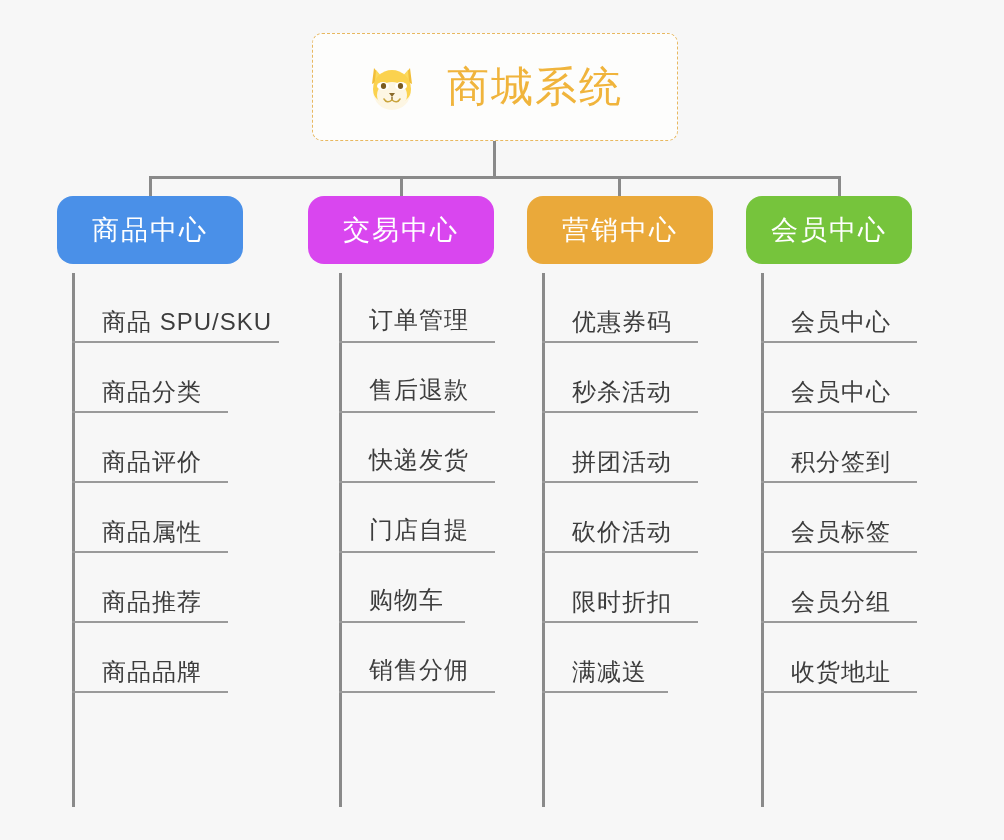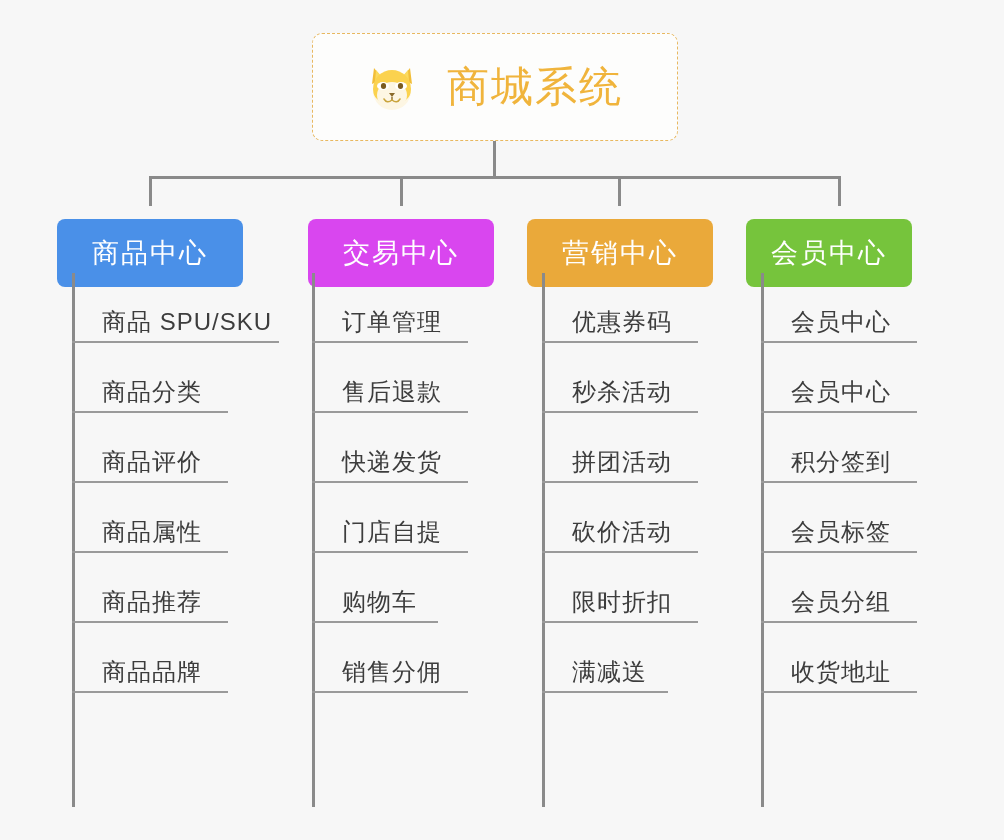--- a/index.html
+++ b/index.html
@@ -56,24 +56,24 @@
   .ln {
     position: absolute;
     background: #8a8a8a;
   }
   .ln-v { width: 3px; }
   .ln-h { height: 3px; }
 
   
   .cat-box {
     position: absolute;
-    top: 219px;
+    top: 196px;
     height: 68px;
     box-sizing: border-box;
-    border-radius: 8px;
+    border-radius: 16px;
     display: flex;
     align-items: center;
     justify-content: center;
     color: #ffffff;
     font-size: 27px;
     letter-spacing: 2px;
     white-space: nowrap;
   }
 
   
@@ -183,21 +183,21 @@
     <div class="leaf-item">
       <span class="leaf-label">商品推荐</span>
       <span class="leaf-rule" style="width: 156px; background: rgb(154, 154, 154);"></span>
     </div>
     <div class="leaf-item">
       <span class="leaf-label">商品品牌</span>
       <span class="leaf-rule" style="width: 156px; background: rgb(154, 154, 154);"></span>
     </div>
   </div>
 
-  <div class="leaf-col" style="left:312px;">
+  <div class="leaf-col" style="left:339px;font-family:Liberation Mono, monospace;">
     <div class="spine" style="height: 534px; background: rgb(138, 138, 138);"></div>
     <div class="leaf-item">
       <span class="leaf-label">订单管理</span>
       <span class="leaf-rule" style="width: 156px; background: rgb(154, 154, 154);"></span>
     </div>
     <div class="leaf-item">
       <span class="leaf-label">售后退款</span>
       <span class="leaf-rule" style="width: 156px; background: rgb(154, 154, 154);"></span>
     </div>
     <div class="leaf-item">

